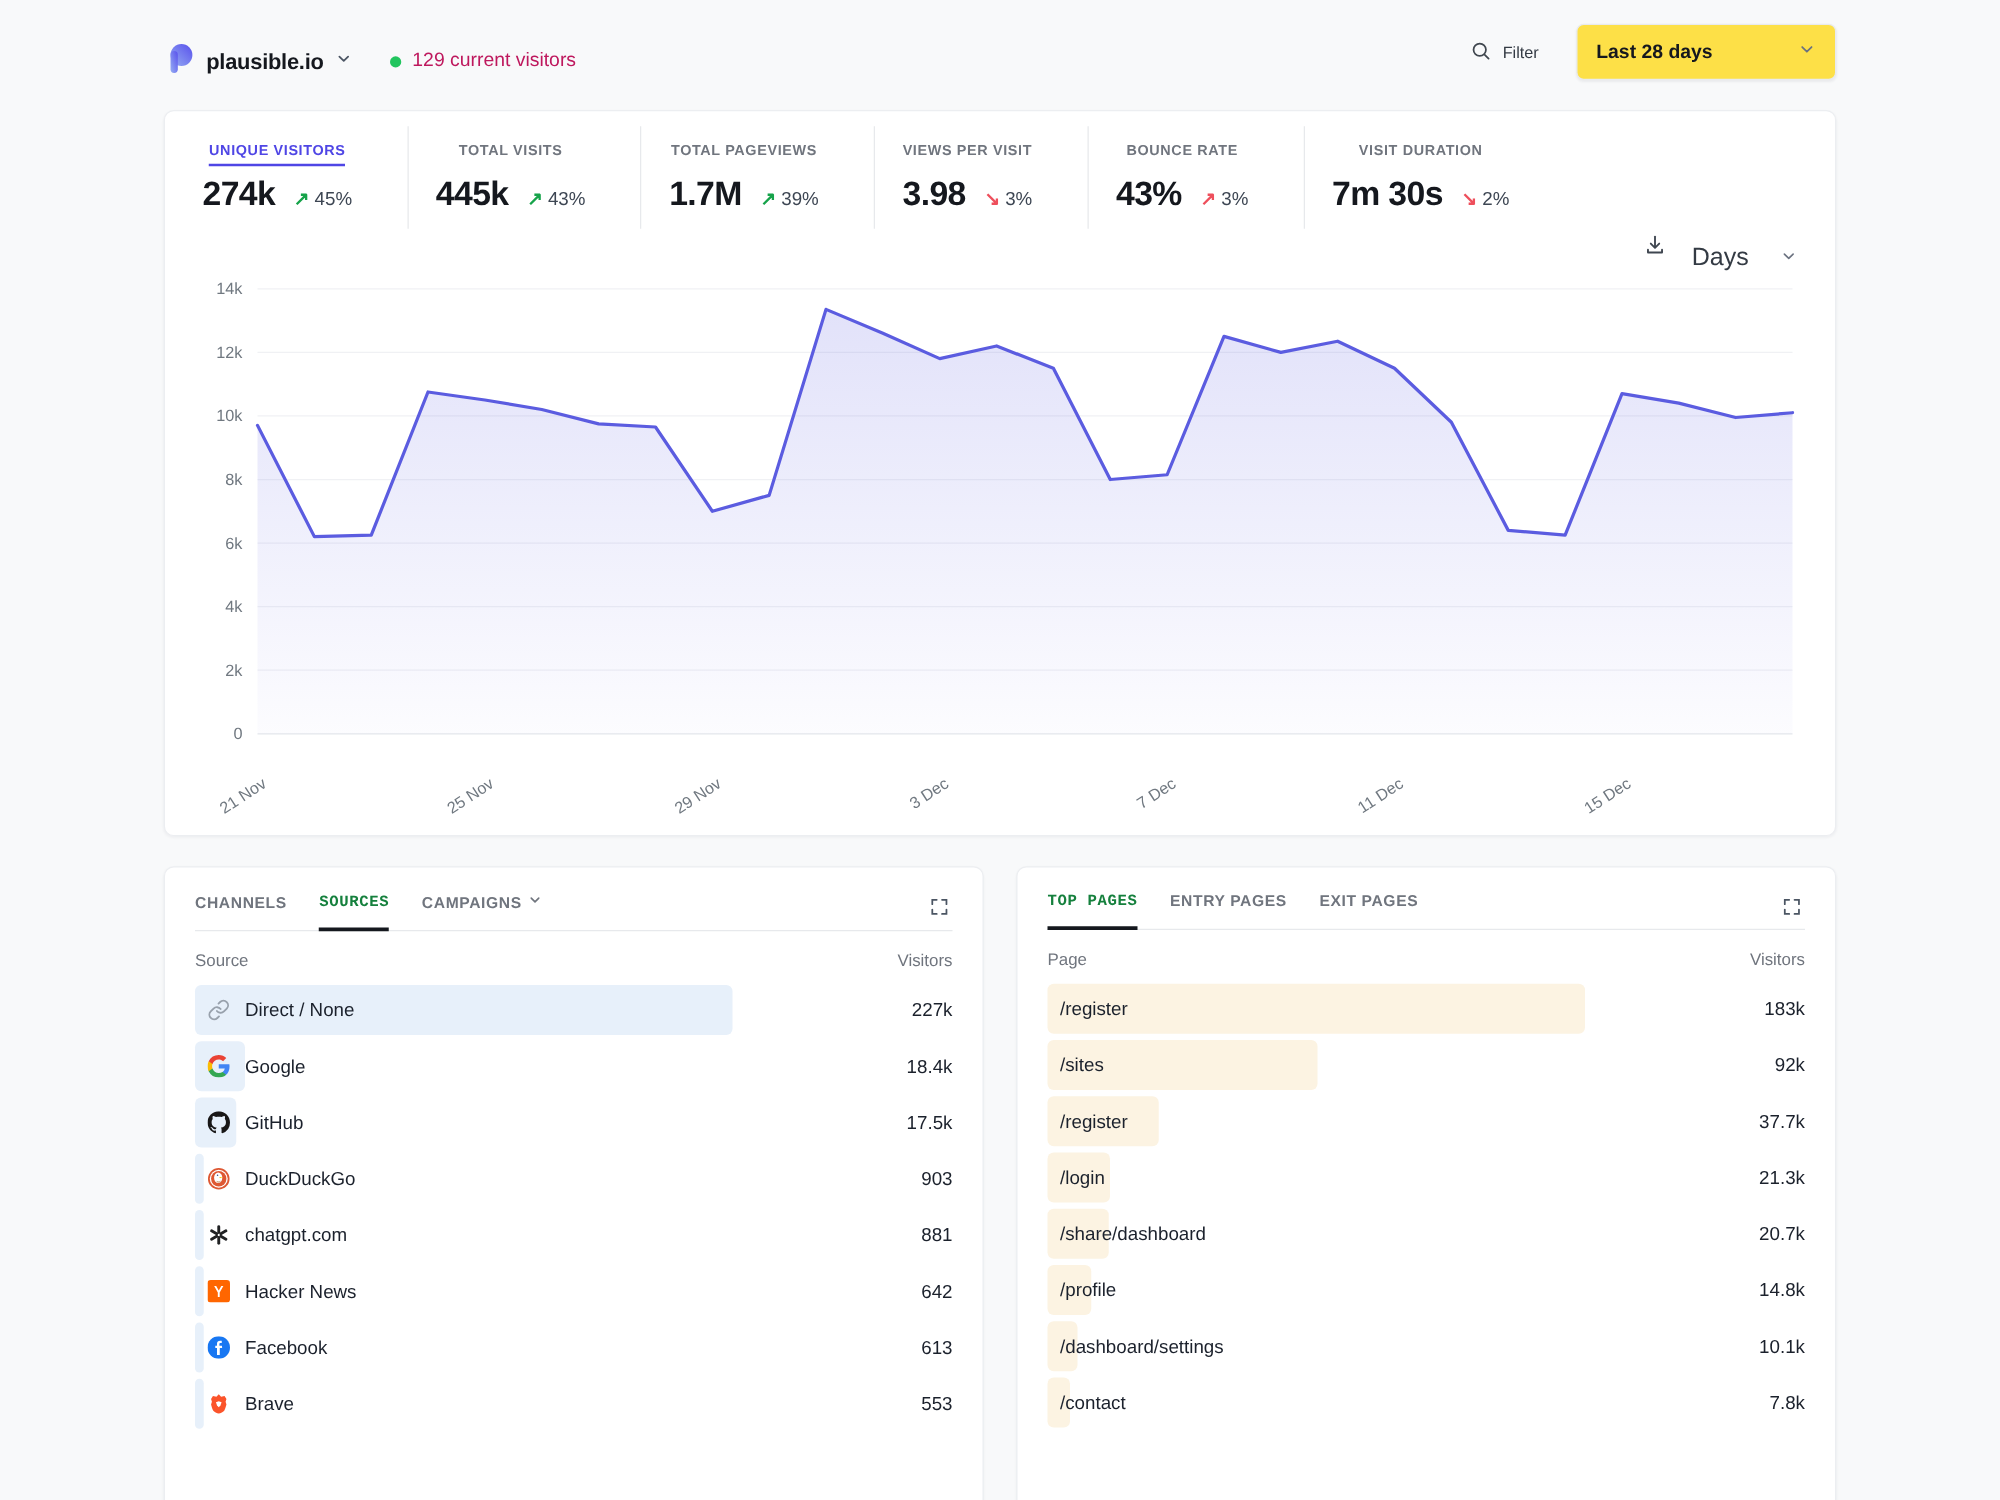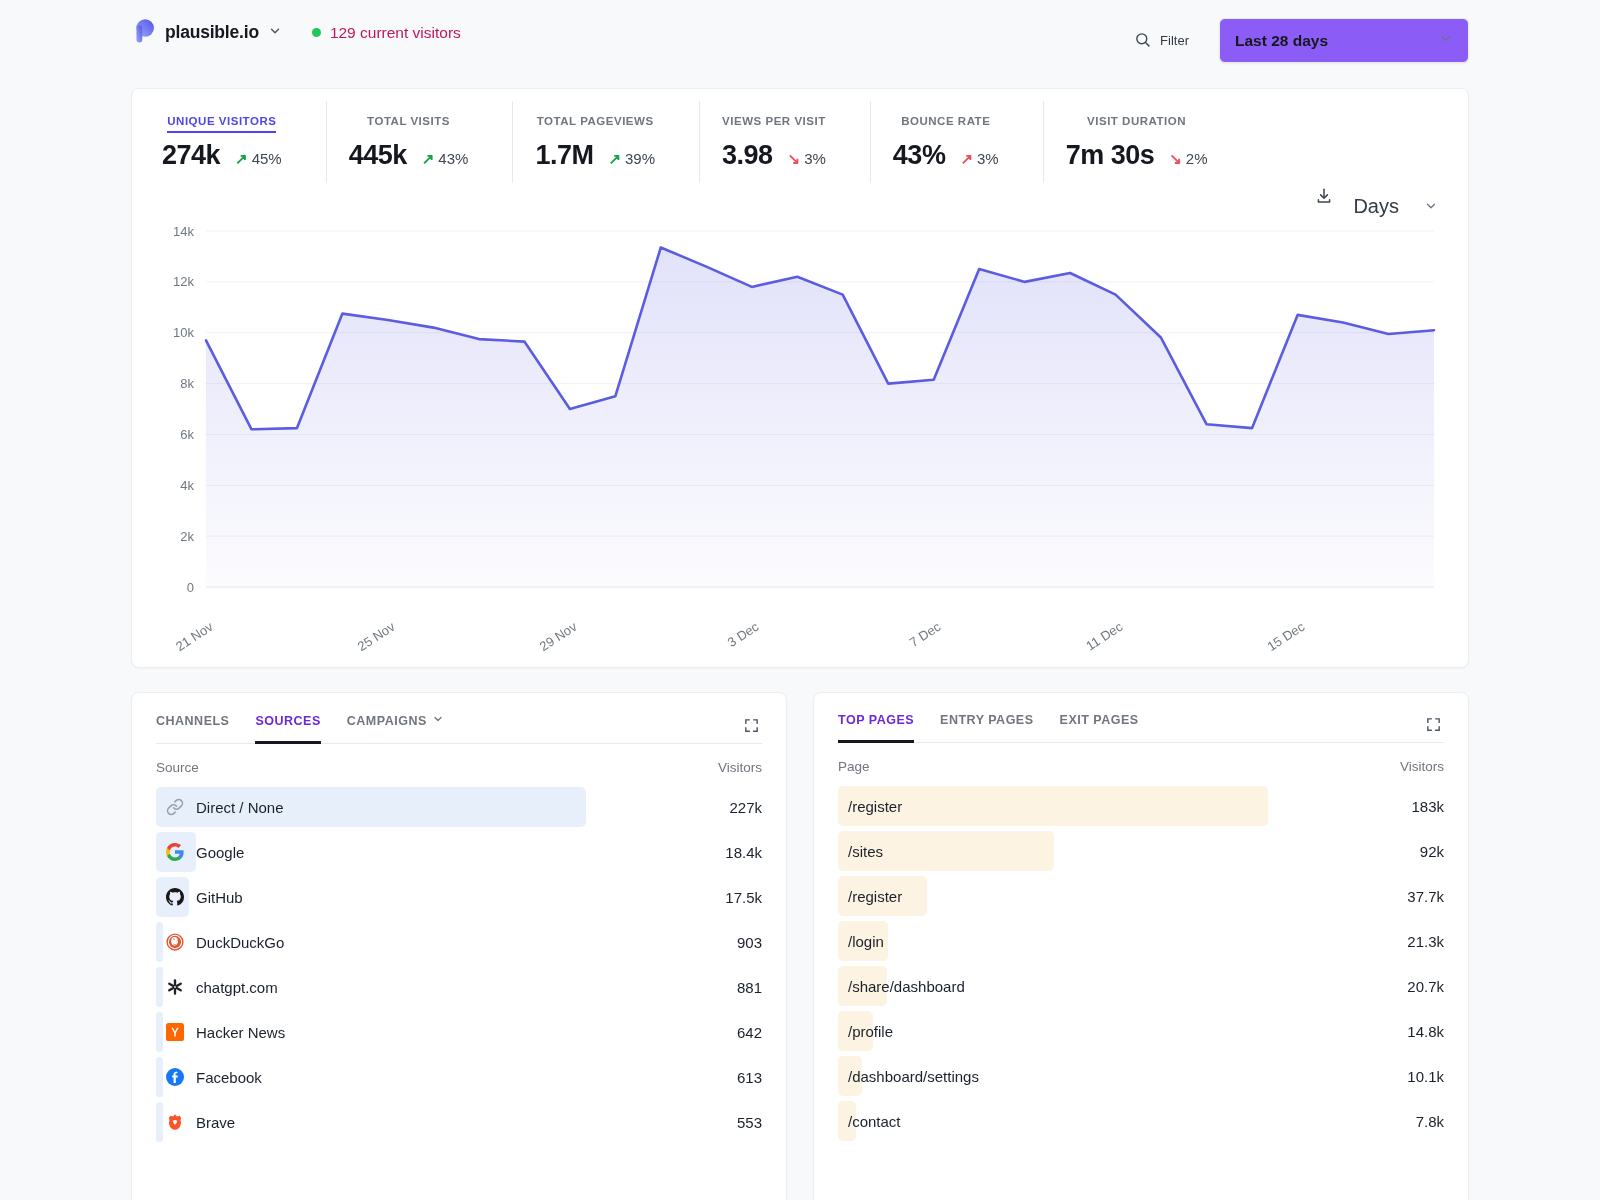--- a/index.html
+++ b/index.html
@@ -6,31 +6,31 @@
   html,body { margin:0; padding:0; }
   body {
     width:1600px; height:1200px; overflow:hidden;
     background:#f8f9fa; color:#1f2937;
     font-family:"Liberation Sans", sans-serif;
   }
   .page { width:1338px; margin:0 auto; }
   button { font:inherit; background:none; border:none; padding:0; cursor:pointer; color:inherit; }
 
   
-  header { display:flex; justify-content:space-between; align-items:flex-start; margin-top:18px; height:46px; }
+  header { display:flex; justify-content:space-between; align-items:flex-end; margin-top:18px; height:46px; }
   .hleft { display:flex; align-items:center; gap:30px; }
   .site-picker { display:flex; align-items:center; gap:9px; }
   .site-name { font-weight:700; font-size:17.5px; color:#15181e; letter-spacing:-0.2px; }
   .visitors { display:flex; align-items:center; gap:9px; color:#be185d; font-size:15.5px; }
   .dot { width:9px; height:9px; border-radius:50%; background:#22c55e; display:inline-block; }
   .hright { display:flex; align-items:center; gap:30px; }
   .filter-btn { display:flex; align-items:center; gap:9px; font-size:13px; color:#343b44; }
   .date-picker {
     display:flex; align-items:center; justify-content:space-between;
-    width:250px; height:45px; padding:0 15px; background:#8b5cf6;
+    width:208px; height:45px; padding:0 15px; background:#fde047;
     border:1px solid #e9ebee; border-radius:6px; box-shadow:0 1px 2px rgba(16,24,40,.06);
     font-size:15.5px; font-weight:600; color:#15181e;
   }
 
   
   .card { background:#fff; border:1px solid #eceef1; border-radius:8px; box-shadow:0 1px 2px rgba(16,24,40,.04); }
   .main-card { margin-top:24px; padding:12px 28px 8px; }
 
   
   .stats { display:flex; align-items:flex-end; }
@@ -56,21 +56,21 @@
   
   .bottom { display:flex; gap:26px; margin-top:24px; }
   .panel { flex:1; padding:20px 24px; height:560px; }
   .tabs-row { display:flex; justify-content:space-between; align-items:center; border-bottom:1px solid #e7e9ec; }
   .tabs { display:flex; gap:26px; }
   .tab {
     font-size:12.5px; font-weight:700; letter-spacing:.04em; color:#70757e;
     padding-bottom:13px; border-bottom:3px solid transparent; margin-bottom:-1px;
     display:flex; align-items:center; gap:5px; text-transform:uppercase;
   }
-  .tab.active { color:#6d28d9; border-bottom-color:#15181e; }
+  .tab.active { color:#15803d; border-bottom-color:#15181e;font-family:Liberation Mono, monospace; }
   .expand-btn { padding:2px; margin-top:-2px; }
   .cols { display:flex; justify-content:space-between; color:#70757e; font-size:13.5px; margin:16px 0 10px; }
   .rows { display:flex; flex-direction:column; gap:1px; }
   .row { position:relative; height:44px; display:flex; align-items:center; }
   .bar { position:absolute; left:0; top:2px; bottom:2px; border-radius:5px; }
   .sources-rows .bar { background:#e7f0fa; }
   .pages-rows .bar { background:#fcf3e2; }
   .row-main { display:flex; align-items:center; gap:12px; padding-left:10px; flex:1; position:relative; }
   .row-icon { width:18px; height:18px; display:flex; align-items:center; justify-content:center; }
   .row-icon svg { display:block; }

